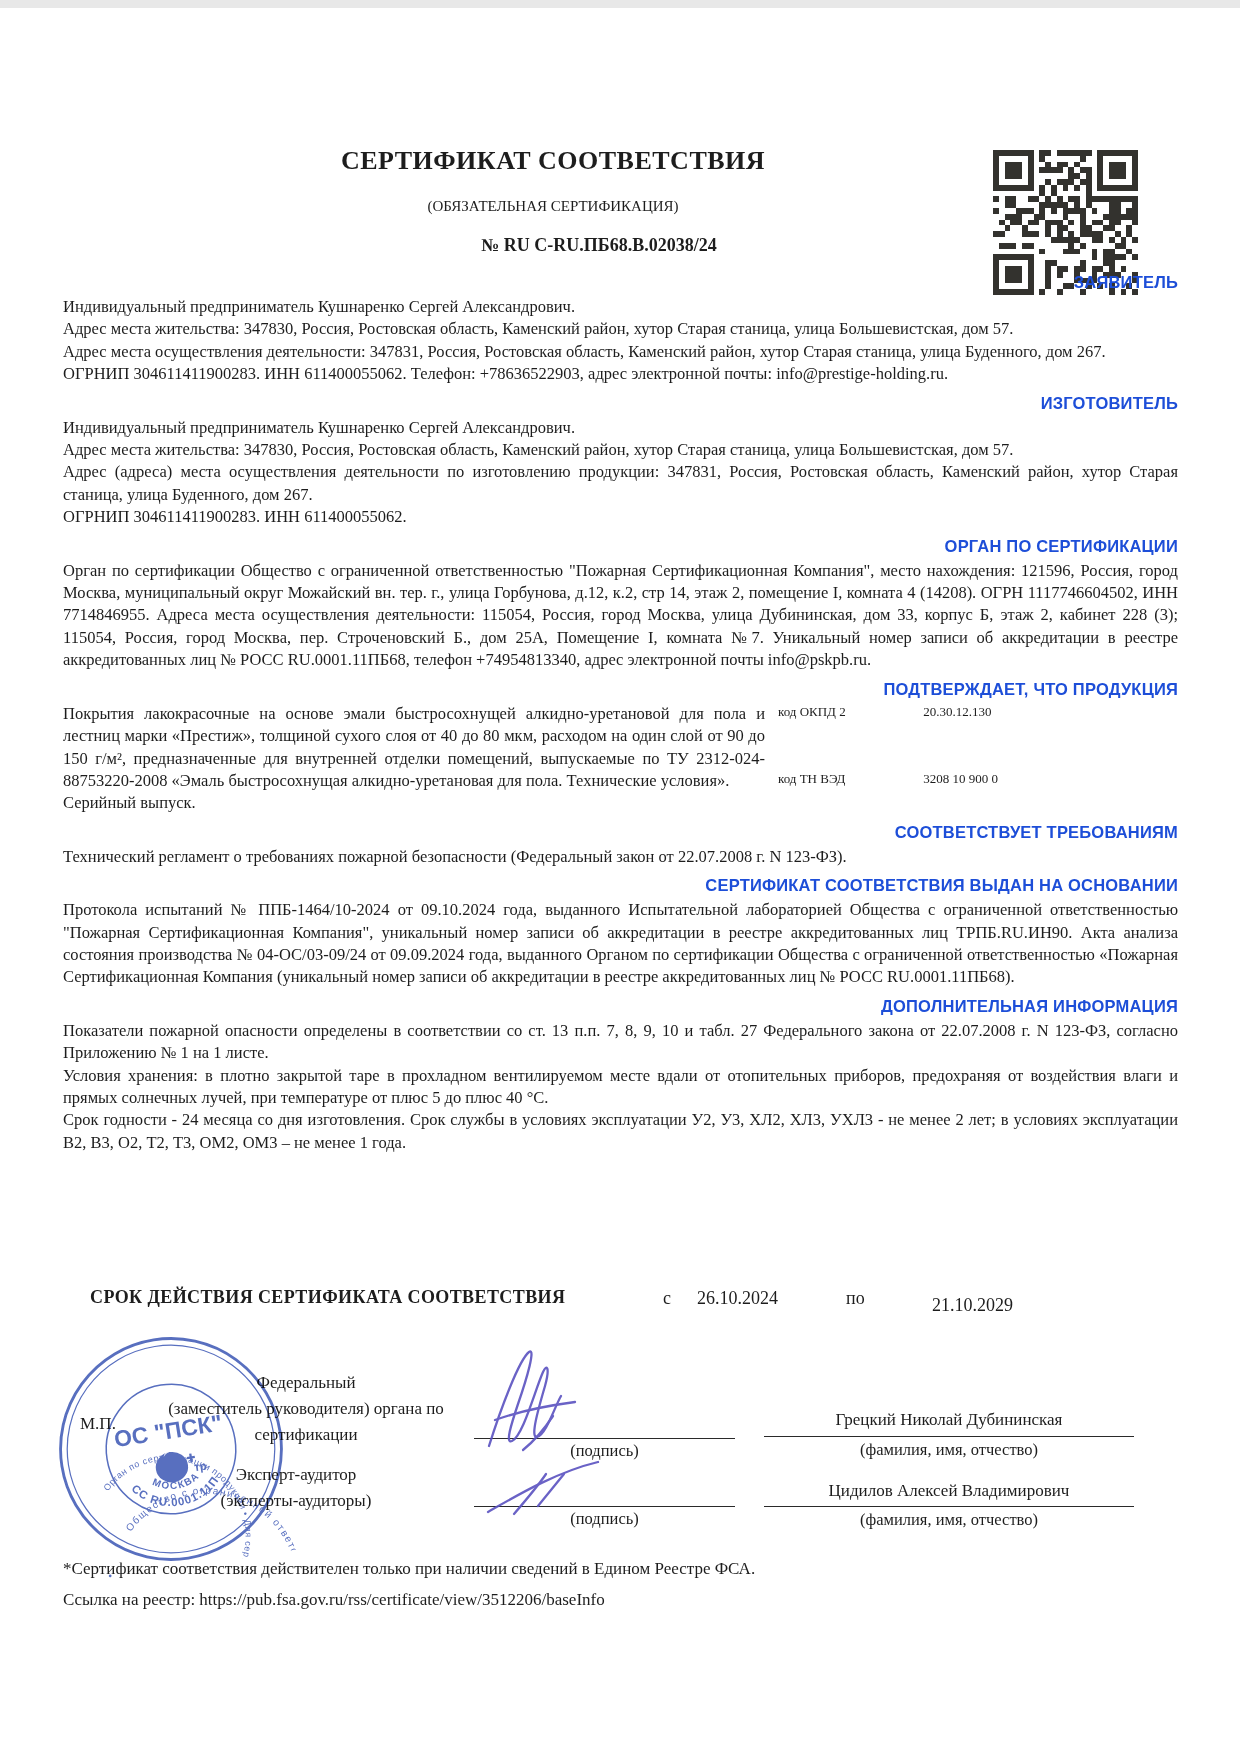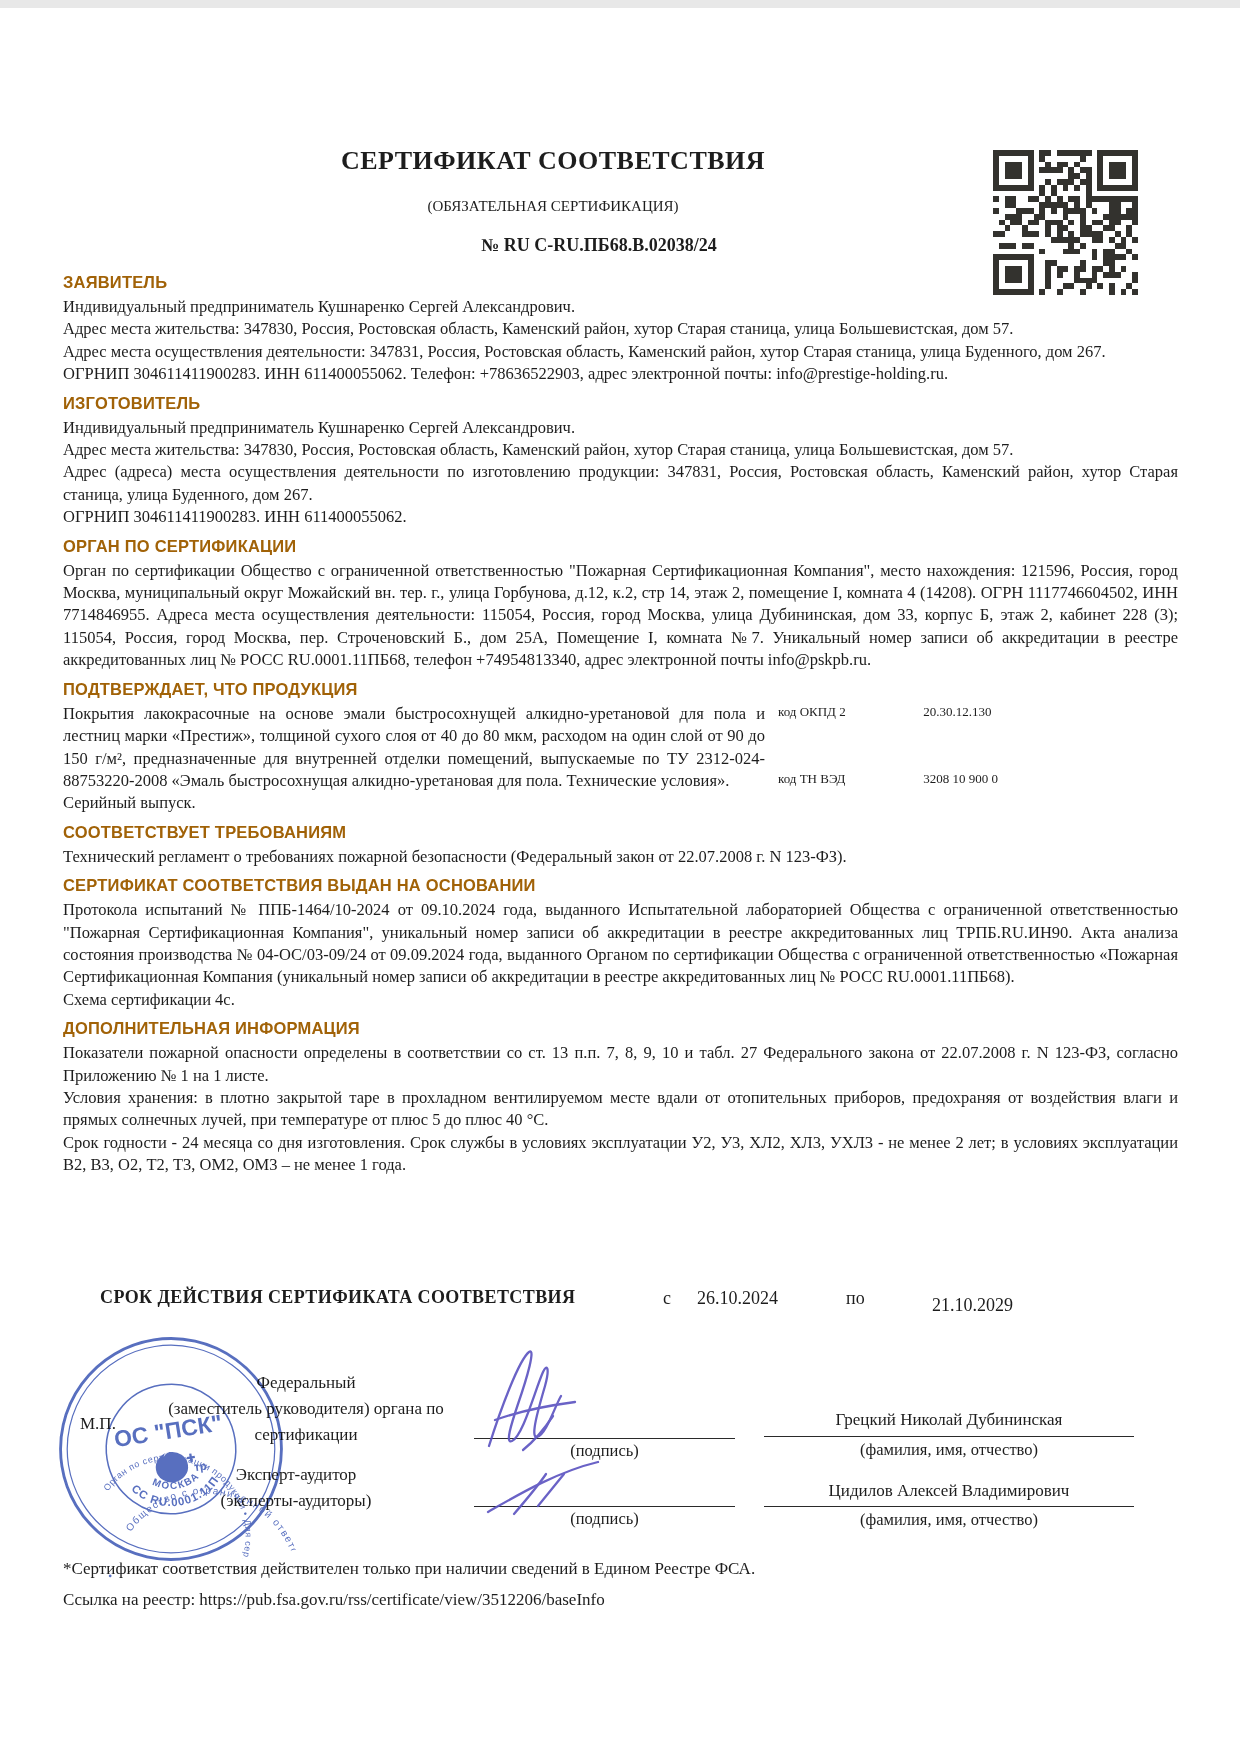--- a/index.html
+++ b/index.html
@@ -7,32 +7,32 @@
         font-family:"Liberation Serif",serif;color:#1d1d1d;overflow:hidden;}
   
   .header-col{position:absolute;left:63px;top:138px;width:980px;text-align:center;}
   .doc-title{font-size:26px;font-weight:bold;letter-spacing:.5px;margin:0;}
   .doc-subtitle{font-size:15px;margin:22px 0 0 0;}
   .doc-number{font-size:18px;font-weight:bold;margin:20px 0 0 0;position:relative;left:46px;}
   .qr-wrap{position:absolute;left:993px;top:142px;width:145px;height:145px;}
   
   .main{position:absolute;left:63px;top:264px;width:1115px;}
   .h{font-family:"Liberation Sans",sans-serif;font-weight:bold;font-size:16.5px;
-     letter-spacing:.2px;margin:7px 0 3px 0;line-height:21px;color:#a16207;}
+     letter-spacing:.2px;margin:7px 0 3px 0;line-height:21px;color:#1d4ed8;text-align:right;}
   .h:first-child{margin-top:0;}
   .para{margin:0;font-size:16.5px;line-height:22.4px;text-align:justify;}
   .prod{position:relative;}
   .prod-left{width:702px;font-family:Liberation Serif, serif;}
   .code-row{position:absolute;left:715px;font-size:13px;white-space:nowrap;}
   .code-row .code-label{display:inline-block;width:142px;}
   .code-okpd{top:1px;}
   .code-tnved{top:68px;}
   
   .validity{position:absolute;left:0;top:1279px;width:1240px;height:30px;font-size:18px;}
-  .validity .vh{position:absolute;left:100px;top:0;font-weight:bold;letter-spacing:.4px;}
+  .validity .vh{position:absolute;left:90px;top:0;font-weight:bold;letter-spacing:.4px;}
   .validity .v-from-label{position:absolute;left:663px;top:1px;}
   .validity .v-from-date{position:absolute;left:697px;top:1px;}
   .validity .v-to-label{position:absolute;left:846px;top:1px;}
   .validity .v-to-date{position:absolute;left:932px;top:8px;}
   
   .sig-area{position:absolute;left:0;top:0;width:1240px;height:1754px;pointer-events:none;}
   .mp{position:absolute;left:80px;top:1406px;font-size:17px;}
   .role-head{position:absolute;left:150px;top:1362px;width:312px;text-align:center;
              font-size:17px;line-height:26px;}
   .role-expert{position:absolute;left:140px;top:1454px;width:312px;text-align:center;
@@ -418,21 +418,20 @@
         <span class="code-label">код ТН ВЭД</span>
         <span class="code-value">3208 10 900 0</span>
       </div>
     </div>
 
     <h2 class="h">СООТВЕТСТВУЕТ ТРЕБОВАНИЯМ</h2>
     <p class="para">Технический регламент о требованиях пожарной безопасности (Федеральный закон от 22.07.2008 г. N 123-ФЗ).</p>
 
     <h2 class="h">СЕРТИФИКАТ СООТВЕТСТВИЯ ВЫДАН НА ОСНОВАНИИ</h2>
     <p class="para">Протокола испытаний № ППБ-1464/10-2024 от 09.10.2024 года, выданного Испытательной лабораторией Общества с ограниченной ответственностью "Пожарная Сертификационная Компания", уникальный номер записи об аккредитации в реестре аккредитованных лиц ТРПБ.RU.ИН90. Акта анализа состояния производства № 04-ОС/03-09/24 от 09.09.2024 года, выданного Органом по сертификации Общества с ограниченной ответственностью «Пожарная Сертификационная Компания (уникальный номер записи об аккредитации в реестре аккредитованных лиц № РОСС RU.0001.11ПБ68).</p>
-    <p class="para">Схема сертификации 4с.</p>
 
     <h2 class="h">ДОПОЛНИТЕЛЬНАЯ ИНФОРМАЦИЯ</h2>
     <p class="para">Показатели пожарной опасности определены в соответствии со ст. 13 п.п. 7, 8, 9, 10 и табл. 27 Федерального закона от 22.07.2008 г. N 123-ФЗ, согласно Приложению № 1 на 1 листе.</p>
     <p class="para">Условия хранения: в плотно закрытой таре в прохладном вентилируемом месте вдали от отопительных приборов, предохраняя от воздействия влаги и прямых солнечных лучей, при температуре от плюс 5 до плюс 40 °С.</p>
     <p class="para">Срок годности - 24 месяца со дня изготовления. Срок службы в условиях эксплуатации У2, У3, ХЛ2, ХЛ3, УХЛ3 - не менее 2 лет; в условиях эксплуатации В2, В3, О2, Т2, Т3, ОМ2, ОМ3 – не менее 1 года.</p>
   </div>
 
   <div class="validity">
     <span class="vh">СРОК ДЕЙСТВИЯ СЕРТИФИКАТА СООТВЕТСТВИЯ</span>
     <span class="v-from-label">с</span>

